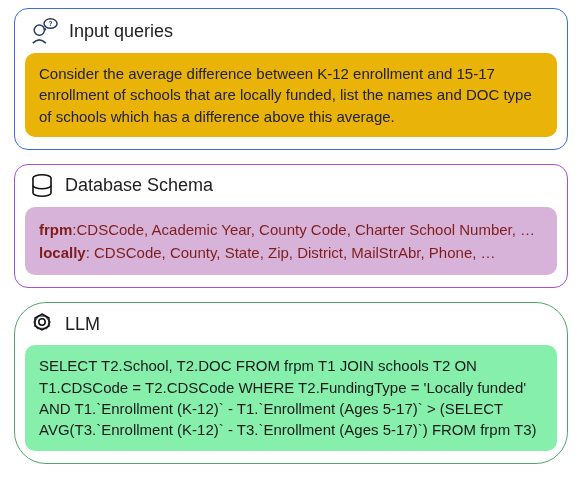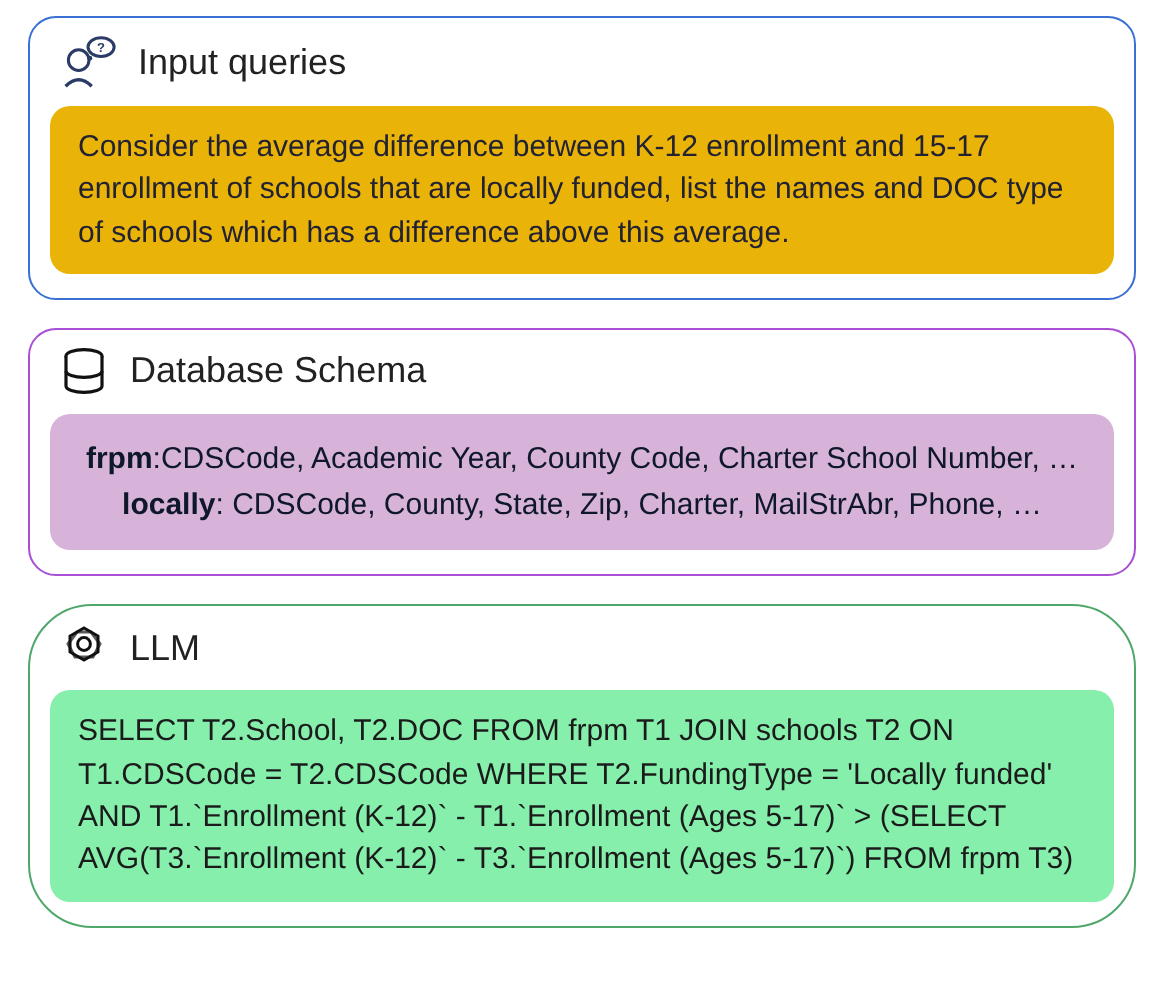--- a/index.html
+++ b/index.html
@@ -21,42 +21,42 @@
     gap: 14px;
   }
   .panel {
     border: 1.5px solid;
     border-radius: 14px;
     background: #ffffff;
     padding: 6px 10px 12px 10px;
     box-sizing: border-box;
   }
   .panel-blue   { border-color: #3a6fd4; }
-  .panel-purple { border-color: #a94fd4; text-align: center; }
+  .panel-purple { border-color: #a94fd4; }
   .panel-green  { border-color: #4fa86a; border-radius: 32px; }
 
   .panel-header {
     display: flex;
     align-items: center;
     gap: 10px;
     padding: 2px 4px 8px 4px;
   }
   .panel-title {
     font-size: 18px;
     color: #222;
   }
 
   .inner-box {
     border-radius: 10px;
     padding: 10px 14px;
     font-size: 15px;
     line-height: 1.42;
   }
   .inner-blue   { background: #eab308; color: #223; }
-  .inner-purple { background: #d7b3da; color: #0f172a; }
+  .inner-purple { background: #d7b3da; color: #7f1d1d; }
   .inner-green  { background: #86efac; color: #1b1b1b; }
 
   .schema-line { margin: 2px 0; white-space: normal; }
   .schema-line b { font-weight: 700; }
 
   
 
   .icon-think {
     width: 30px; height: 28px; flex: 0 0 30px; position: relative;
   }
@@ -102,21 +102,21 @@
           <path d="M4 12.5 A9 3.2 0 0 0 22 12.5" fill="none" stroke="#111" stroke-width="1.6"></path>
         </svg>
       </span>
       <span class="panel-title">Database Schema</span>
     </div>
     <div class="inner-box inner-purple">
       <div class="schema-line">
         <b>frpm</b><span>:CDSCode, Academic Year, County Code, Charter School Number, …</span>
       </div>
       <div class="schema-line">
-        <b>locally</b><span>: CDSCode, County, State, Zip, Charter, MailStrAbr, Phone, …</span>
+        <b>locally</b><span>: CDSCode, County, State, Zip, District, MailStrAbr, Phone, …</span>
       </div>
     </div>
   </div>
 
   <div class="panel panel-green">
     <div class="panel-header">
       <span class="icon-openai">
         <svg viewBox="0 0 26 26">
           <g fill="none" stroke="#111" stroke-width="1.5" stroke-linecap="round">
             <path d="M13 3 L20 7 L20 15 L13 19 L6 15 L6 7 Z"></path>

